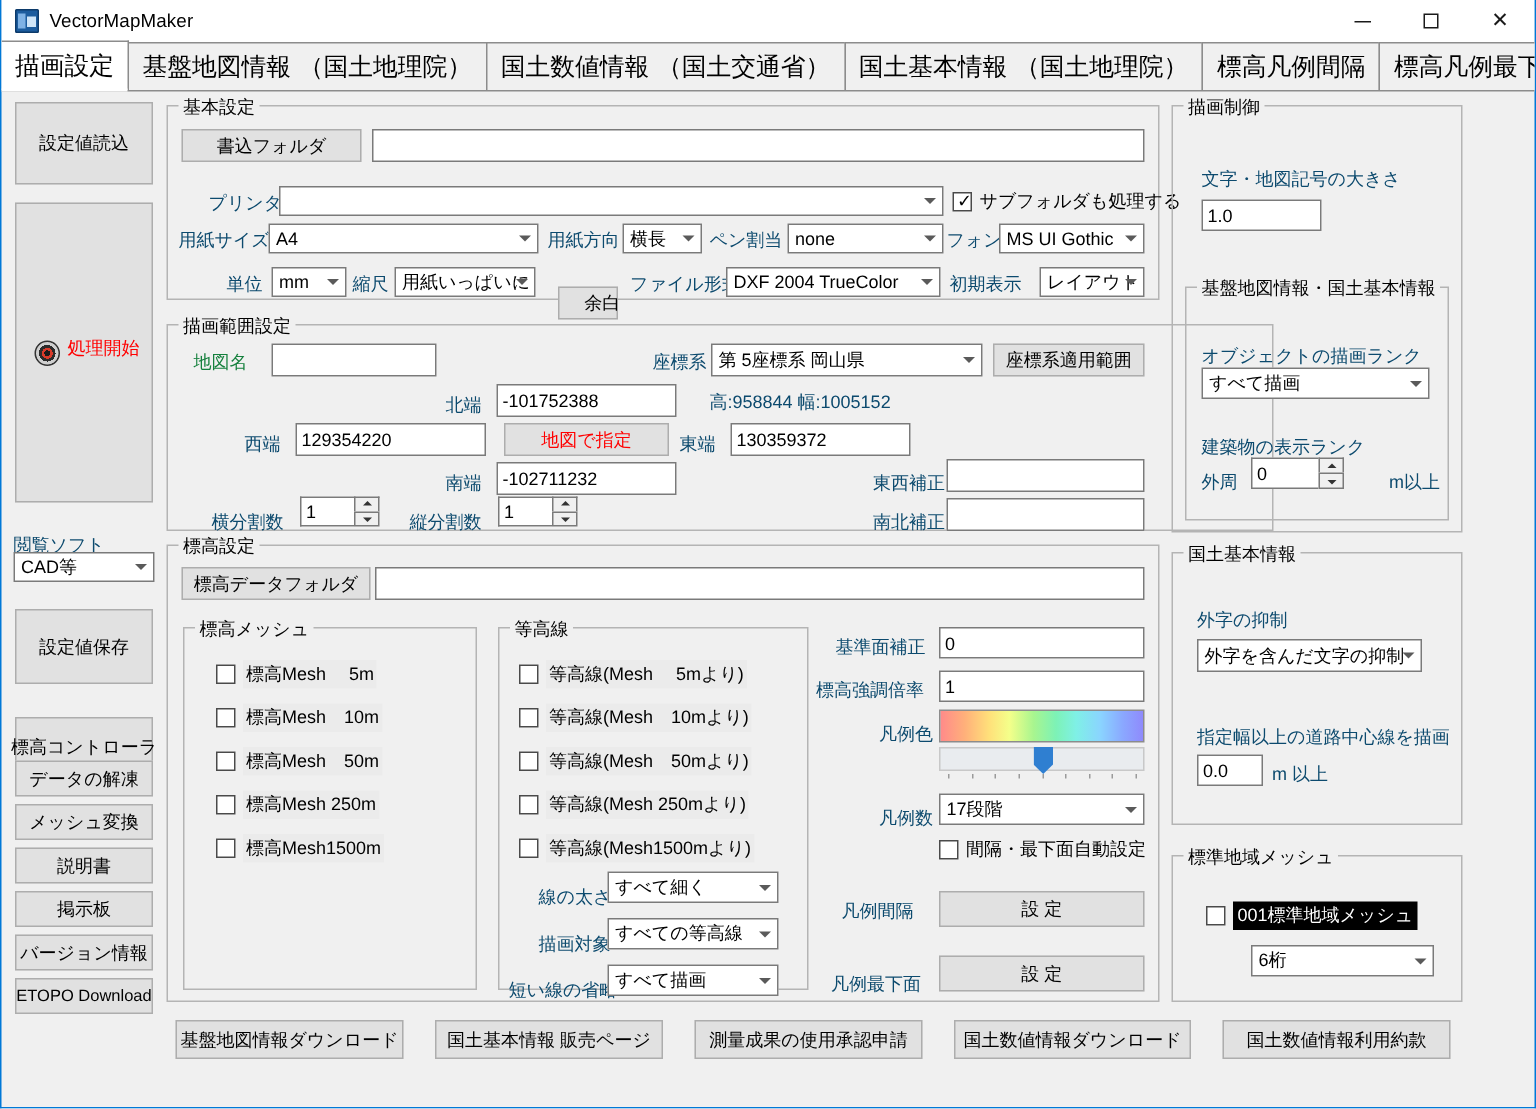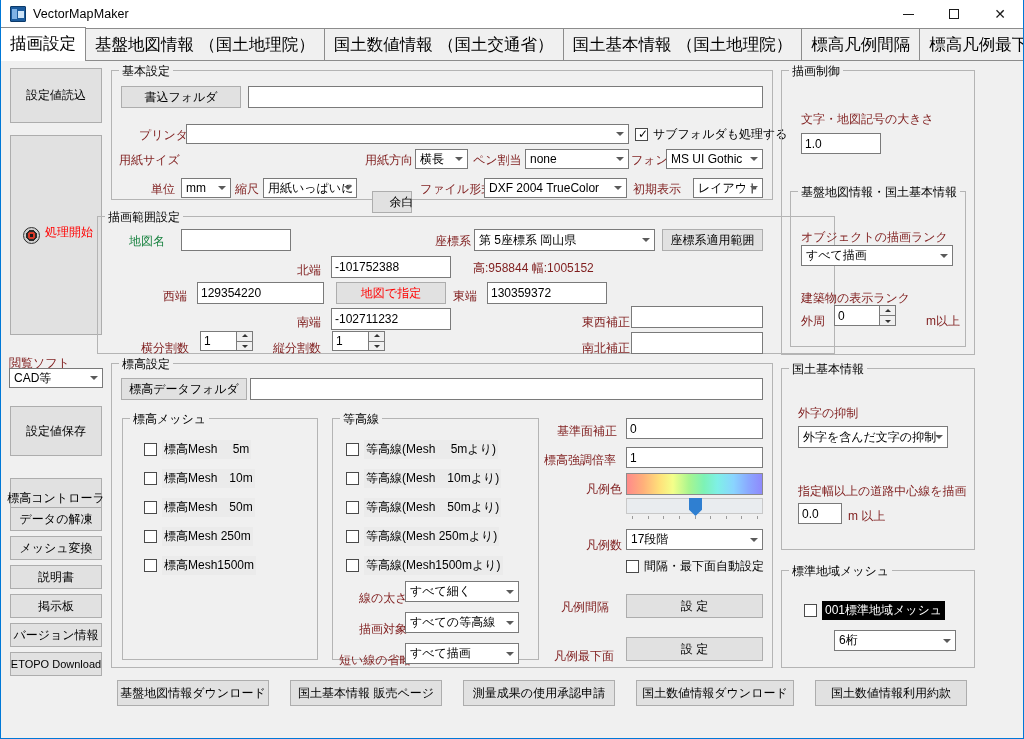--- a/index.html
+++ b/index.html
@@ -145,21 +145,21 @@
     width: 0; height: 0;
     margin-top: -2px;
     border-left: 4px solid transparent;
     border-right: 4px solid transparent;
     border-top: 4px solid #5a5a5a;
   }
   .lbl {
     position: absolute;
     font-size: 12px;
     white-space: nowrap;
-    color: #7f1d1d;
+    color: #0c4a6e;
     display: flex; align-items: center;
   }
   .lbl.red { color: #15803d; }
   .chk {
     position: absolute;
     display: flex; align-items: center;
     font-size: 12px;
     white-space: nowrap;
     color: #000;
   }
@@ -310,20 +310,24 @@
     <span class="arrow"></span>
   </div>
   <div class="chk" style="left:634px; top:126px;">
     <span class="box" style="position:relative;">
       <span style="position:absolute;left:2px;top:-2px;font-size:12px;color:#000;">✓</span>
     </span>
     <span class="cap">サブフォルダも処理する</span>
   </div>
 
   <div class="lbl" style="left:118px; top:152px;">用紙サイズ</div>
+  <div class="combo" style="left:178px; top:149px; width:180px; height:20px;">
+    <span>A4</span>
+    <span class="arrow"></span>
+  </div>
   <div class="lbl" style="left:364px; top:152px;">用紙方向</div>
   <div class="combo" style="left:414px; top:149px; width:53px; height:20px;">
     <span>横長</span>
     <span class="arrow"></span>
   </div>
   <div class="lbl" style="left:472px; top:152px;">ペン割当</div>
   <div class="combo" style="left:524px; top:149px; width:104px; height:20px;">
     <span>none</span>
     <span class="arrow"></span>
   </div>
@@ -348,21 +352,21 @@
   <div class="combo" style="left:483px; top:178px; width:143px; height:20px;">
     <span>DXF 2004 TrueColor</span>
     <span class="arrow"></span>
   </div>
   <div class="lbl" style="left:632px; top:181px;">初期表示</div>
   <div class="combo" style="left:692px; top:178px; width:70px; height:20px;">
     <span>レイアウト</span>
     <span class="arrow"></span>
   </div>
 
-  <div class="gbox" style="left:96px; top:216px; width:738px; height:138px;">
+  <div class="gbox" style="left:110px; top:216px; width:738px; height:138px;">
     <span class="legend">描画範囲設定</span>
   </div>
   <div class="lbl red" style="left:128px; top:233px;">地図名</div>
   <div class="txt" style="left:180px; top:229px; width:110px; height:22px;"></div>
   <div class="lbl" style="left:434px; top:233px;">座標系</div>
   <div class="combo" style="left:473px; top:229px; width:181px; height:22px;">
     <span>第 5座標系 岡山県</span>
     <span class="arrow"></span>
   </div>
   <div class="btn" style="left:661px; top:229px; width:101px; height:22px;">座標系適用範囲</div>

